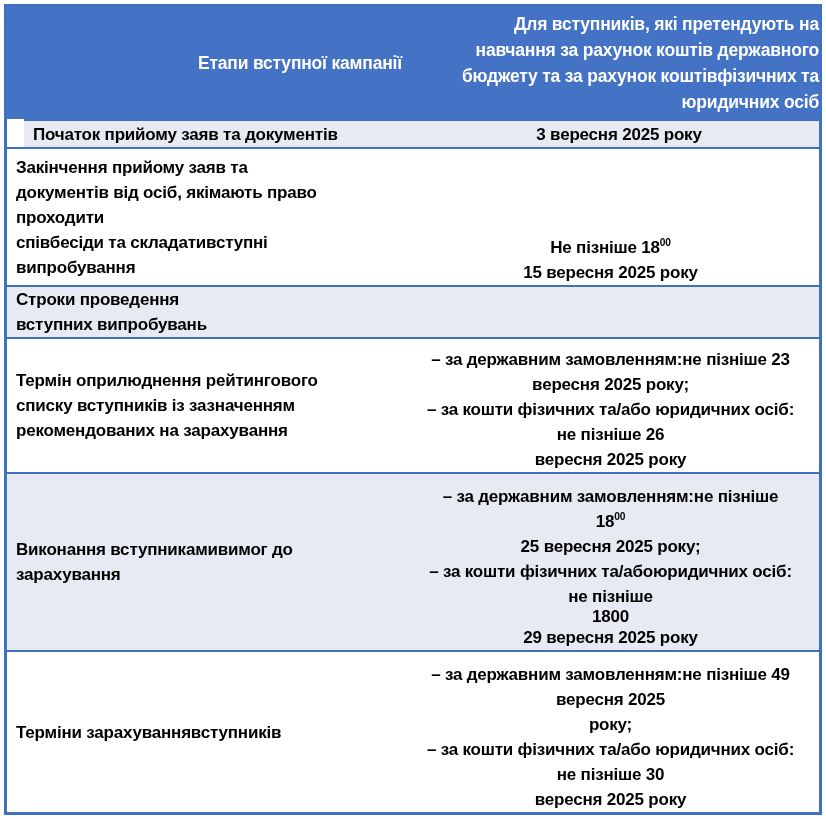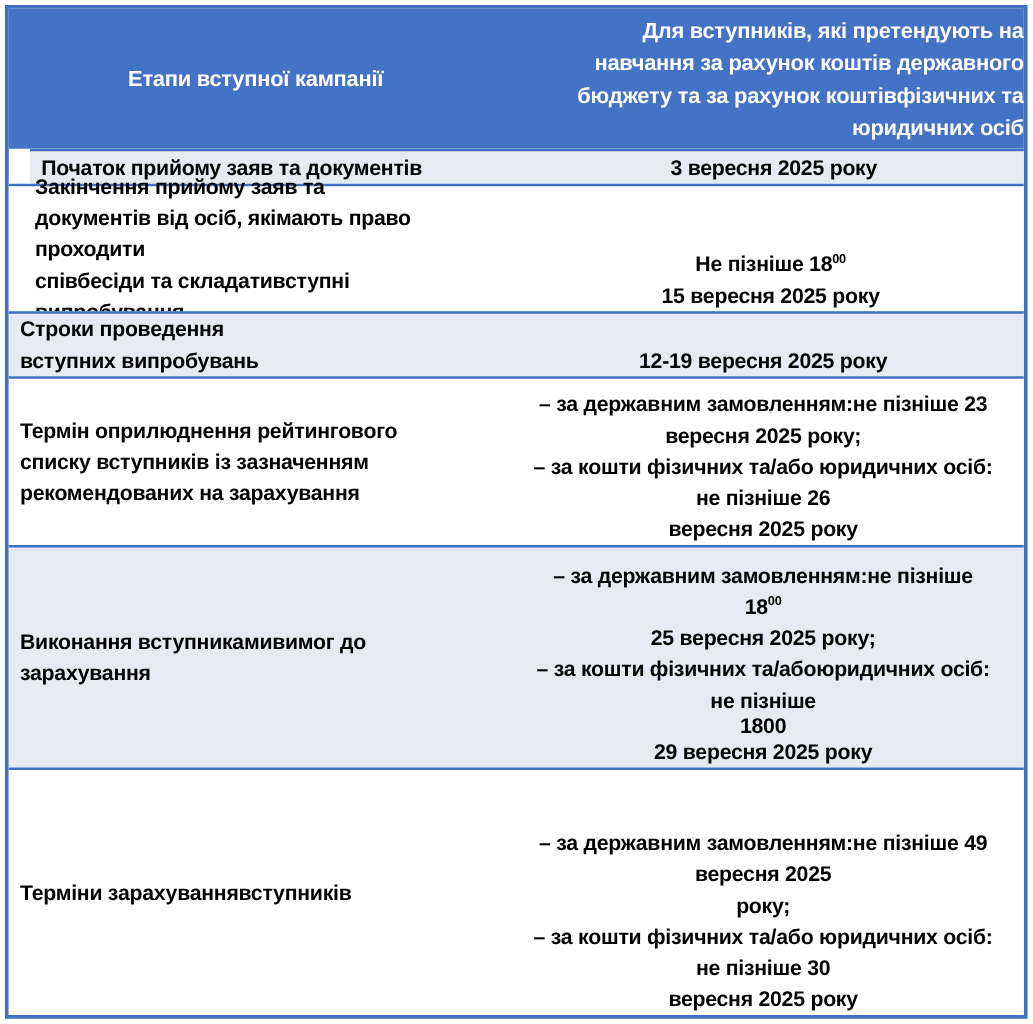--- a/index.html
+++ b/index.html
@@ -31,21 +31,21 @@
     flex: none;
     height: 112px;
     background: var(--header-bg);
     display: flex;
   }
   .header-stage {
     flex: none;
     width: 395px;
     display: flex;
     align-items: center;
-    justify-content: center;
+    justify-content: flex-end;
     text-align: center;
   }
   .header-value {
     flex: 1;
     display: flex;
     flex-direction: column;
     justify-content: center;
     text-align: right;
   }
   .tbody {
@@ -54,22 +54,22 @@
     flex-direction: column;
   }
   .trow {
     flex: none;
     display: flex;
     border-top: 2px solid var(--border);
     background: var(--plain-bg);
   }
   .trow.shaded { background: var(--shaded-bg); }
   .trow:nth-child(1) { height: 28px; margin-left: 17px; }
-  .trow:nth-child(2) { height: 102px; padding-left: 12px; }
-  .trow:nth-child(3) { height: 52px; }
+  .trow:nth-child(2) { height: 138px; }
+  .trow:nth-child(3) { height: 52px; flex-direction: column; }
   .trow:nth-child(4) { height: 135px; }
   .trow:nth-child(5) { height: 178px; }
   .trow:nth-child(6) { flex: 1; }
   .cell-stage {
     flex: none;
     width: 395px;
     display: flex;
     flex-direction: column;
     justify-content: center;
     padding-left: 9px;

